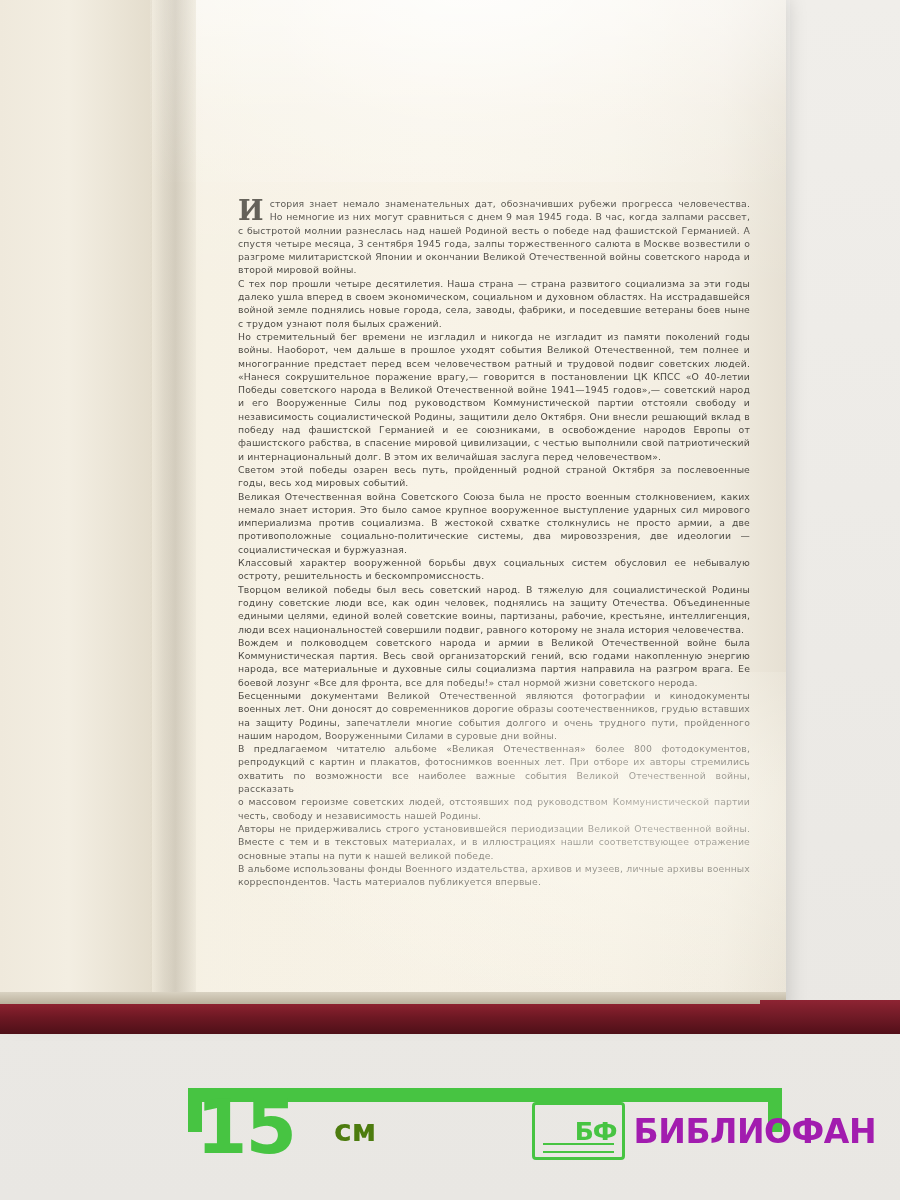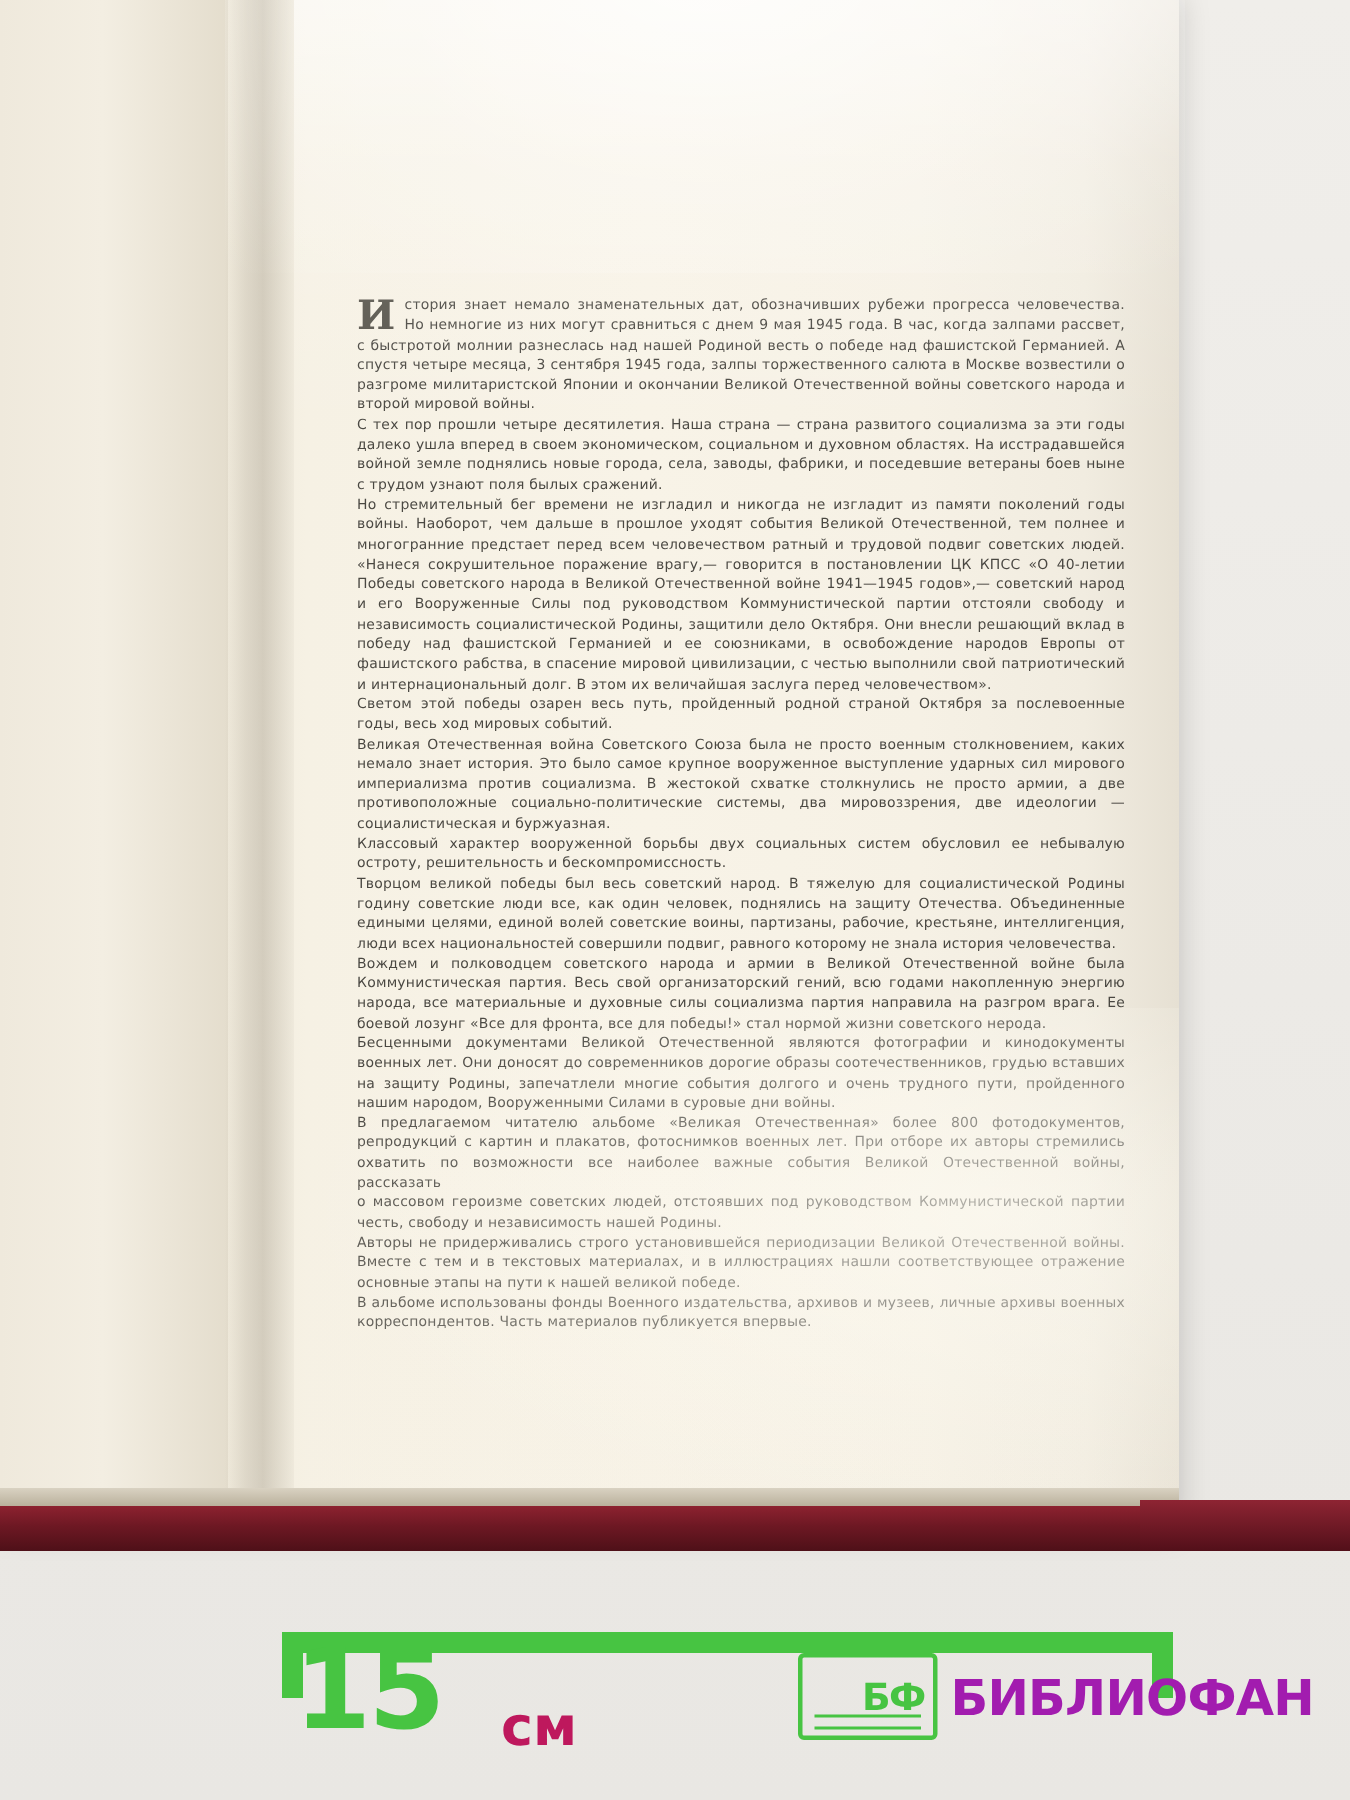--- a/index.html
+++ b/index.html
@@ -202,25 +202,25 @@
     bottom: 30px;
     font-family: "DejaVu Sans", sans-serif;
     font-weight: 700;
     font-size: 74px;
     color: #47c442;
     letter-spacing: -2px;
   }
   .scale-unit {
     position: absolute;
     left: 334px;
-    bottom: 28px;
-    font-family: "DejaVu Sans", sans-serif;
-    font-weight: 700;
-    font-size: 36px;
-    color: #be185d;
+    bottom: 52px;
+    font-family: "DejaVu Sans", sans-serif;
+    font-weight: 700;
+    font-size: 30px;
+    color: #4d7c0f;
   }
 
   .brand {
     position: absolute;
     right: 24px;
     bottom: 40px;
     display: flex;
     align-items: center;
     gap: 9px;
   }

